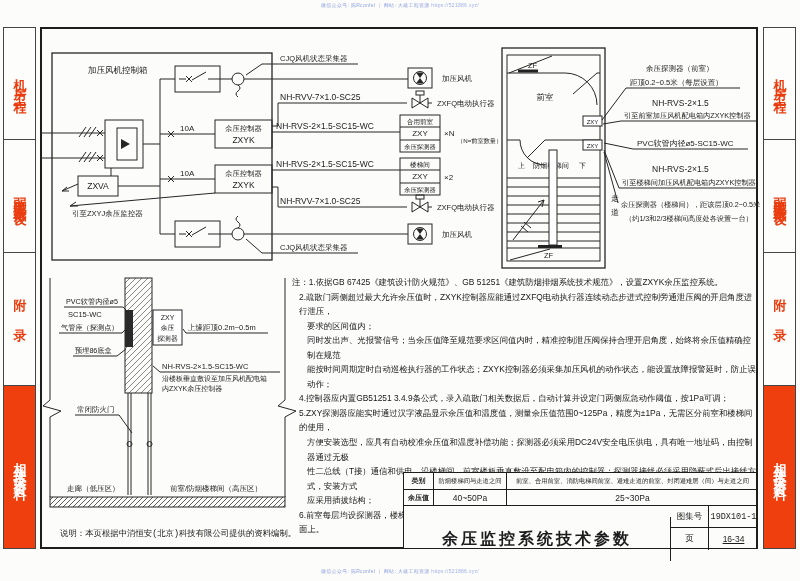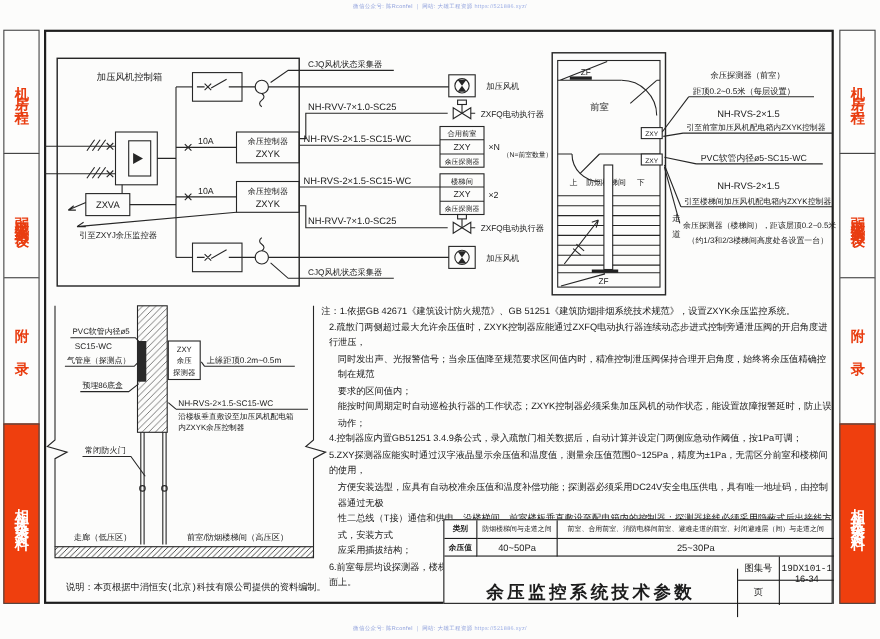--- a/index.html
+++ b/index.html
@@ -248,24 +248,24 @@
     <path class="ln" d="M75,415 H119 L132,433"></path>
     <path class="ln" d="M128,393 V495 M131,393 V495 M148,393 V495 M151,393 V495"></path>
     <circle class="ln" cx="129.5" cy="444" r="2.5"></circle>
         <circle class="ln" cx="149.5" cy="444" r="2.5"></circle>
     <text x="67" y="491" font-size="7.5">走廊（低压区）</text>
     <text x="170" y="491" font-size="7.5">前室/防烟楼梯间（高压区）</text>
   </g>
 </svg>
 
 <div id="notes">
-  <div>注：1.依据GB 42671《建筑设计防火规范》、GB 51251《建筑防烟排烟系统技术规范》，设置ZXYK余压监控系统。</div>
+  <div>注：1.依据GB 67425《建筑设计防火规范》、GB 51251《建筑防烟排烟系统技术规范》，设置ZXYK余压监控系统。</div>
   <div class="n1">2.疏散门两侧超过最大允许余压值时，ZXYK控制器应能通过ZXFQ电动执行器连续动态步进式控制旁通泄压阀的开启角度进行泄压，</div>
+  <div class="n2">要求的区间值内；</div>
   <div class="n2">同时发出声、光报警信号；当余压值降至规范要求区间值内时，精准控制泄压阀保持合理开启角度，始终将余压值精确控制在规范</div>
-  <div class="n2">要求的区间值内；</div>
   <div class="n2">能按时间周期定时自动巡检执行器的工作状态；ZXYK控制器必须采集加压风机的动作状态，能设置故障报警延时，防止误动作；</div>
   <div class="n1">4.控制器应内置GB51251 3.4.9条公式，录入疏散门相关数据后，自动计算并设定门两侧应急动作阈值，按1Pa可调；</div>
   <div class="n1">5.ZXY探测器应能实时通过汉字液晶显示余压值和温度值，测量余压值范围0~125Pa，精度为±1Pa，无需区分前室和楼梯间的使用，</div>
   <div class="n2">方便安装选型，应具有自动校准余压值和温度补偿功能；探测器必须采用DC24V安全电压供电，具有唯一地址码，由控制器通过无极</div>
   <div class="n2">性二总线（T接）通信和供电，沿楼梯间、前室楼板垂直敷设至配电箱内的控制器；探测器接线必须采用隐蔽式后出接线方式，安装方式</div>
   <div class="n2">应采用插拔结构；</div>
   <div class="n1">6.前室每层均设探测器，楼梯间在约1/3和2/3高度处各设一台ZXY探测器；气管座必须采用阻燃材料，以86盒面板式固定在墙面上。</div>
 </div>
 
 <div id="statement">说明：本页根据中消恒安(北京)科技有限公司提供的资料编制。</div>
@@ -274,16 +274,16 @@
   <div class="cell fs7 br bb" style="left:0;top:0;width:30px;height:17px;font-weight:bold;">类别</div>
   <div class="cell fs63 br bb" style="left:30px;top:0;width:73px;height:17px;">防烟楼梯间与走道之间</div>
   <div class="cell fs63 bb" style="left:103px;top:0;width:251px;height:17px;">前室、合用前室、消防电梯间前室、避难走道的前室、封闭避难层（间）与走道之间</div>
   <div class="cell fs7 br bb" style="left:0;top:17px;width:30px;height:16px;font-weight:bold;">余压值</div>
   <div class="cell fs85 br bb" style="left:30px;top:17px;width:73px;height:16px;">40~50Pa</div>
   <div class="cell fs85 bb" style="left:103px;top:17px;width:251px;height:16px;">25~30Pa</div>
   <div class="cell br" id="tb-title" style="left:0;top:44px;width:267px;height:44px;">余压监控系统技术参数</div>
   <div class="cell fs85 br bb" style="left:267px;top:33px;width:38px;height:22px;">图集号</div>
   <div class="cell fs85 bb" style="left:305px;top:33px;width:49px;height:22px;font-family:Liberation Mono, monospace;">19DX101-1</div>
   <div class="cell fs85 br" style="left:267px;top:55px;width:38px;height:22px;">页</div>
-  <div class="cell fs85" style="left:305px;top:42px;width:49px;height:22px;">16-34</div>
+  <div class="cell fs85" style="left:305px;top:55px;width:49px;height:22px;text-decoration:underline;">16-34</div>
 </div>
 
 </div>
 
 </body></html>

